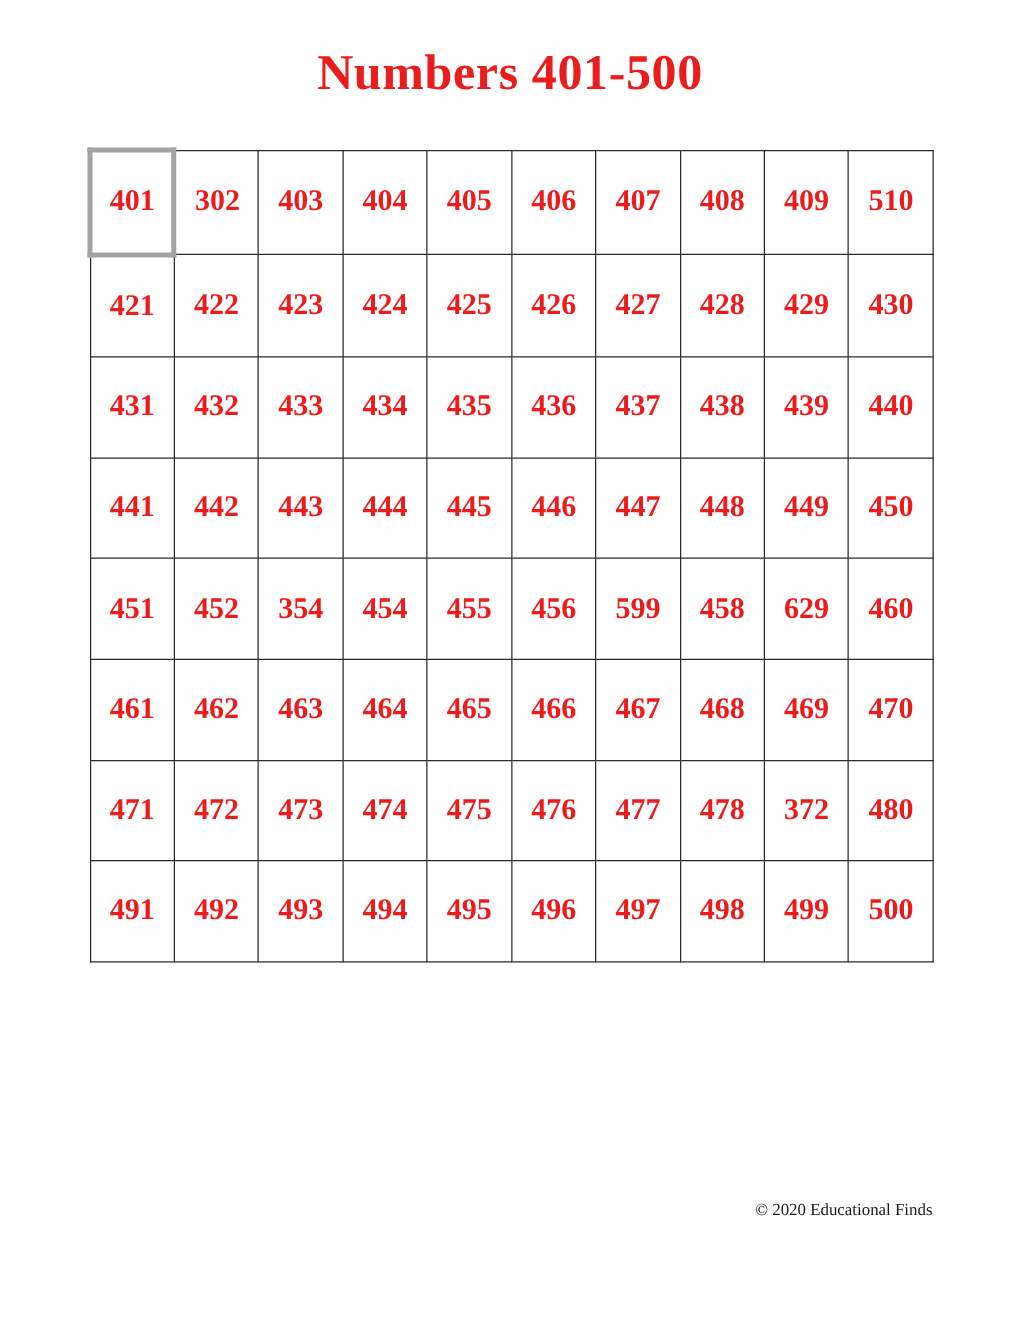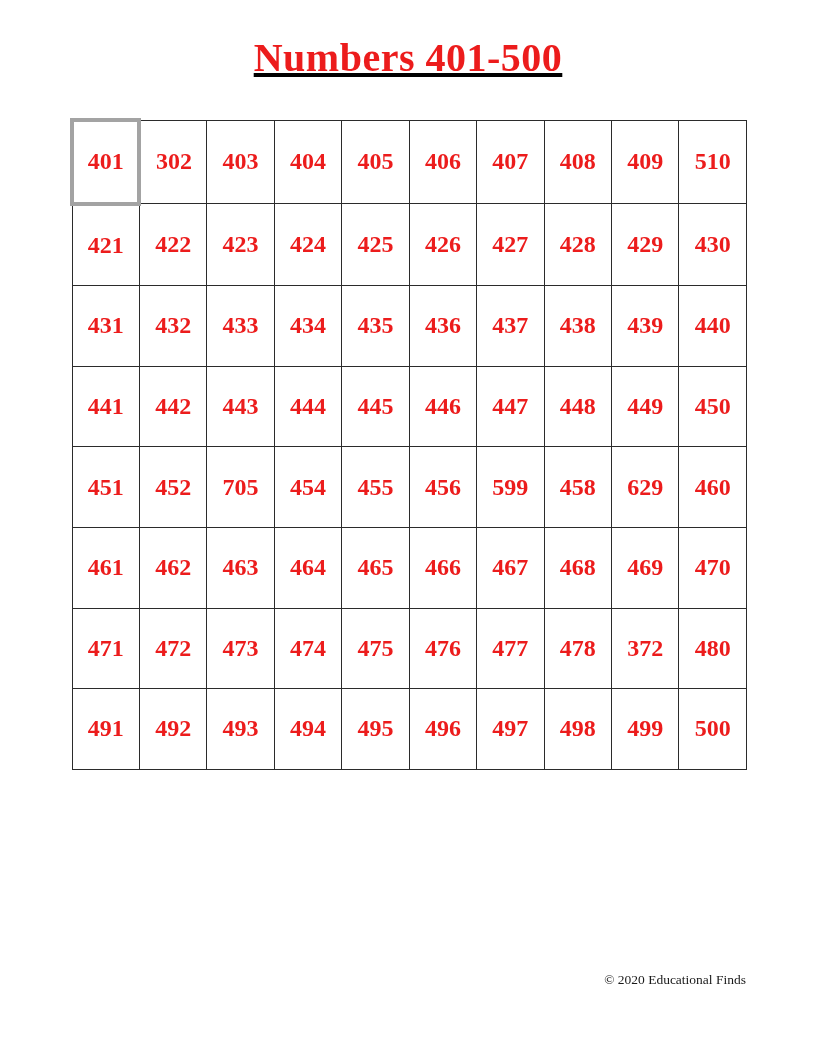--- a/index.html
+++ b/index.html
@@ -12,21 +12,20 @@
     height: 1056px;
     font-family: "Liberation Serif", serif;
     position: relative;
     overflow: hidden;
   }
   .page {
     width: 816px;
     height: 1056px;
     position: relative;
     box-sizing: border-box;
-    text-decoration: underline;
   }
   .title {
     text-align: center;
     color: #ec1c1c;
     font-family: "Liberation Serif", serif;
     font-weight: bold;
     font-size: 40px;
     letter-spacing: 0.5px;
     margin: 0;
     padding-top: 34px;
@@ -57,21 +56,20 @@
     border: 4px solid #a3a3a3;
   }
   .footer {
     position: absolute;
     right: 70px;
     top: 960px;
     font-family: "Liberation Serif", serif;
     font-size: 13.5px;
     color: #1a1a1a;
     white-space: nowrap;
-    margin-top: 12px;
   }
 </style>
 </head>
 <body>
 
 <div class="page">
 
   <h1 class="title">Numbers 401-500</h1>
 
   <div class="grid-wrap">
@@ -121,21 +119,21 @@
           <td>445</td>
           <td>446</td>
           <td>447</td>
           <td>448</td>
           <td>449</td>
           <td>450</td>
         </tr>
         <tr>
           <td>451</td>
           <td>452</td>
-          <td>705</td>
+          <td>354</td>
           <td>454</td>
           <td>455</td>
           <td>456</td>
           <td>599</td>
           <td>458</td>
           <td>629</td>
           <td>460</td>
         </tr>
         <tr>
           <td>461</td>

